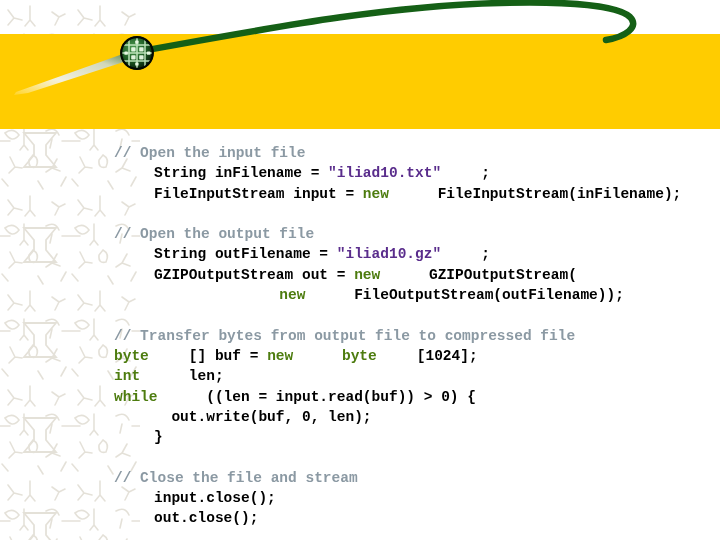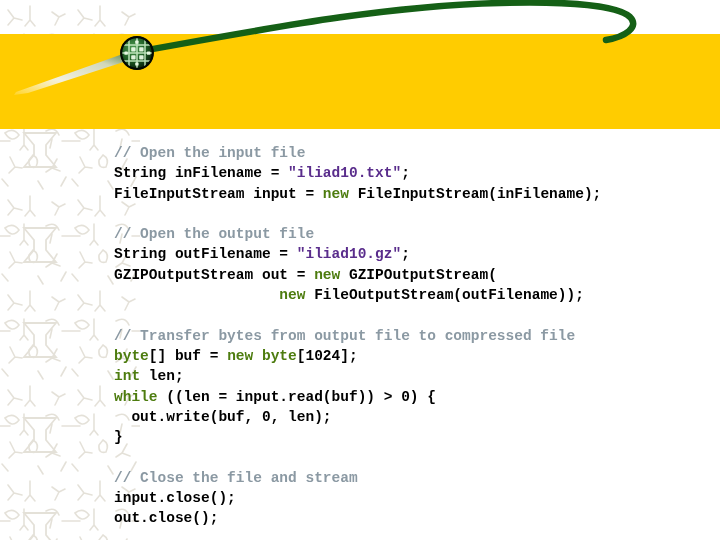--- a/index.html
+++ b/index.html
@@ -63,21 +63,21 @@
   .code-line {
     white-space: pre;
     height: 20.3px;
   }
   .blank-line {
     height: 20.3px;
   }
   .tok-comment { color: #8b99a3; font-weight: bold; }
   .tok-keyword { color: #800055; font-weight: bold; }
   .tok-string  { color: #5a2d8c; font-weight: bold; }
-  .tok-plain   { color: #000000; font-weight: bold; }
+  .tok-plain   { color: #000000; font-weight: bold; margin-left: 40px; }
 </style>
 <style>.tok-comment{color:#8b99a3;}.tok-keyword{color:#4d7c0f;}.tok-string{color:#5a2d8c;}.tok-plain{color:#000000;}#banner-band{background:#ffcc00;}#slide{background:#ffffff;}</style></head>
 <body>
 
 <div id="slide">
 
   <svg id="pattern-strip" viewBox="0 0 140 540" xmlns="http://www.w3.org/2000/svg">
     <defs>
       <pattern id="glyphTile" x="0" y="0" width="70" height="95" patternUnits="userSpaceOnUse">
         <g stroke="#cfc9ba" stroke-width="1.6" fill="none" stroke-linecap="round">

